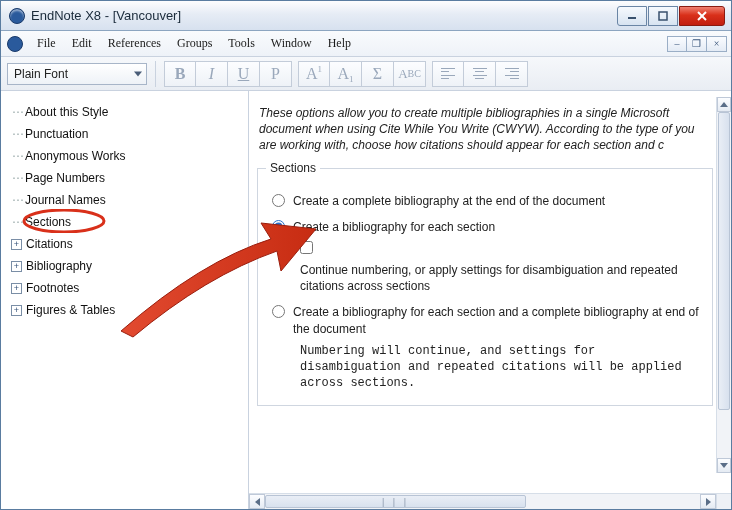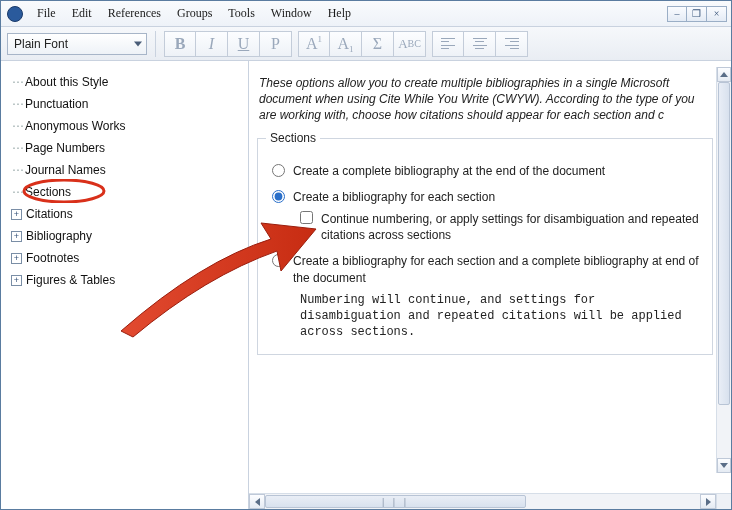--- a/index.html
+++ b/index.html
@@ -55,21 +55,21 @@
 
   
   .rpane { flex:1; display:flex; flex-direction:column; min-width:0; position:relative; }
   .rpane-inner { flex:1; overflow:hidden; position:relative; }
   .rcontent { position:absolute; left:6px; right:16px; top:6px; bottom:0; overflow:hidden; padding:8px 0 0 0; color:#222; font-size:12px; }
   .intro { padding:0 4px 10px 4px; line-height:1.35;font-style:italic; }
   .fieldset { border:1px solid #cfd6e0; margin:4px 2px 0 2px; padding:14px 10px 14px 10px; position:relative; }
   .fieldset .legend { position:absolute; top:-8px; left:8px; background:#fff; padding:0 4px; color:#222; }
   .opt { display:flex; align-items:flex-start; gap:8px; margin:10px 0 6px 4px; line-height:1.35; }
   .opt input[type=radio] { margin-top:1px; accent-color:#2a6fc9; }
-  .subopt { margin:4px 0 6px 32px; display:flex; align-items:flex-start; gap:8px; line-height:1.35; }
+  .subopt { margin:4px 0 6px 32px; display:flex; align-items:flex-start; gap:8px; line-height:1.35;flex-direction:column; }
   .subtext { margin:6px 0 0 32px; line-height:1.35;font-family:Liberation Mono, monospace; }
 
   
   .vscroll { position:absolute; right:0; top:6px; bottom:20px; width:15px; background:#f1f3f7; border-left:1px solid #d6dee8; }
   .vscroll .btn { height:15px; background:linear-gradient(#fcfdff,#e5ebf3); border:1px solid #bfc9d8; display:flex; align-items:center; justify-content:center; }
   .vscroll .track { position:absolute; left:0; right:0; top:15px; bottom:15px; }
   .vscroll .thumb { position:absolute; left:1px; right:1px; top:0; height:86%; background:linear-gradient(90deg,#e9eef6,#d8e1ee); border:1px solid #b8c4d5; border-radius:2px; }
   .vscroll .btn.bot { position:absolute; bottom:0; left:0; right:0; }
 
   
@@ -83,20 +83,41 @@
   .tri-up { border-left:4px solid transparent; border-right:4px solid transparent; border-bottom:5px solid #5a6e88; }
   .tri-down { border-left:4px solid transparent; border-right:4px solid transparent; border-top:5px solid #5a6e88; }
   .tri-left { border-top:4px solid transparent; border-bottom:4px solid transparent; border-right:5px solid #5a6e88; }
   .tri-right { border-top:4px solid transparent; border-bottom:4px solid transparent; border-left:5px solid #5a6e88; }
 </style>
 </head>
 <body>
 
 <div class="window">
 
+  <div class="titlebar">
+    <div class="appicon"></div>
+    <div class="title">EndNote X8 - [Vancouver]</div>
+    <div class="spacer"></div>
+    <div class="winbtn min">
+      <svg width="10" height="10">
+          <line x1="1" y1="7" x2="9" y2="7" stroke="#38506d" stroke-width="2"></line>
+        </svg>
+    </div>
+    <div class="winbtn max">
+      <svg width="10" height="10">
+          <rect x="1" y="1" width="8" height="8" fill="none" stroke="#38506d" stroke-width="1.5"></rect>
+        </svg>
+    </div>
+    <div class="winbtn close">
+      <svg width="12" height="12">
+          <line x1="2" y1="2" x2="10" y2="10" stroke="#fff" stroke-width="2"></line>
+          <line x1="10" y1="2" x2="2" y2="10" stroke="#fff" stroke-width="2"></line>
+        </svg>
+    </div>
+  </div>
 
   <div class="menubar">
     <div class="appicon2"></div>
     <div class="menu-item">File</div>
     <div class="menu-item">Edit</div>
     <div class="menu-item">References</div>
     <div class="menu-item">Groups</div>
     <div class="menu-item">Tools</div>
     <div class="menu-item">Window</div>
     <div class="menu-item">Help</div>

